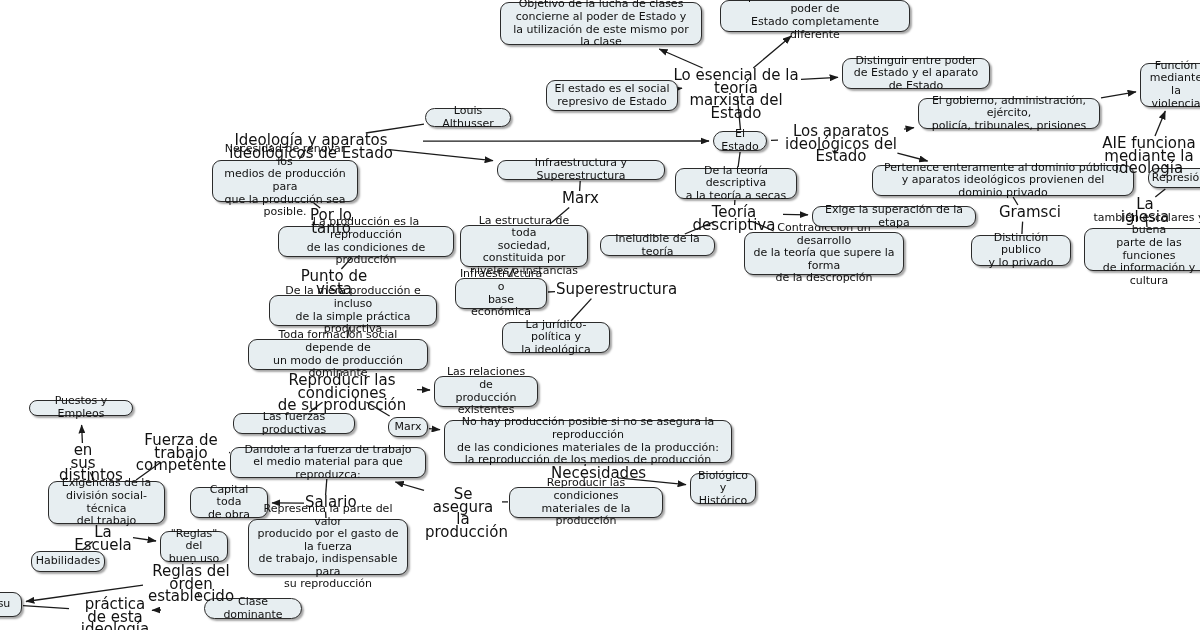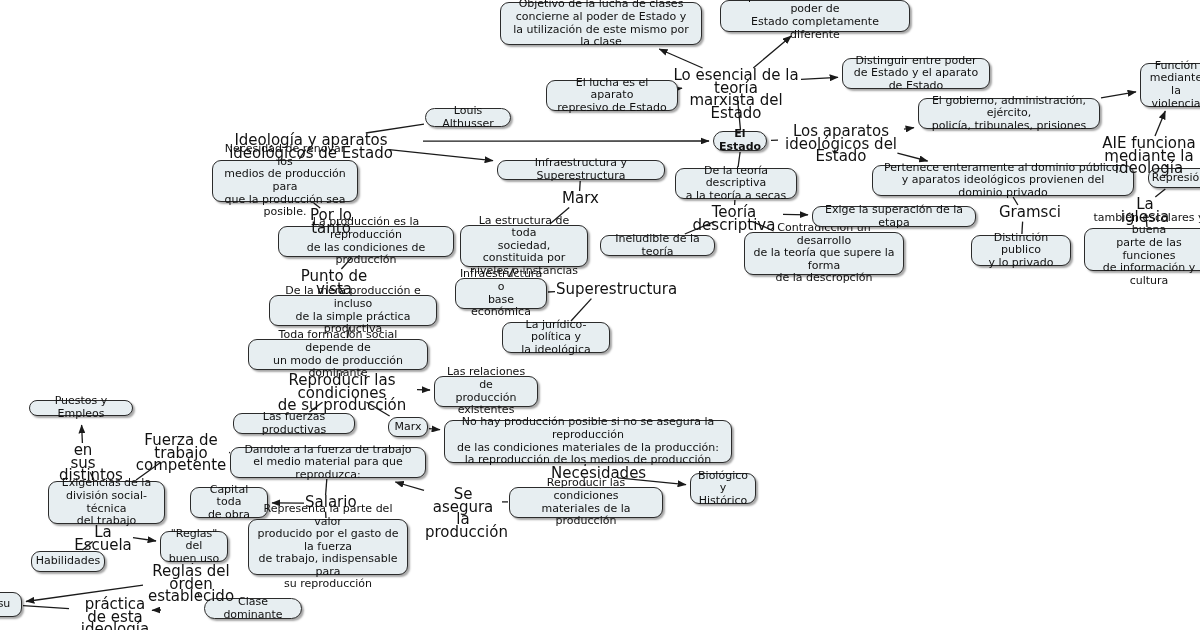--- a/index.html
+++ b/index.html
@@ -112,26 +112,26 @@
       <div class="node" style="left: 500px; top: 2px; width: 202px; height: 43px;">Objetivo de la lucha de clases
 concierne al poder de Estado y
 la utilización de este mismo por la clase</div>
       <div class="node" style="left: 720px; top: 0px; width: 190px; height: 32px;">El proletariado debe tomar el poder de
 Estado completamente diferente</div>
       <div class="node" style="left: 842px; top: 58px; width: 148px; height: 31px;">Distinguir entre poder
 de Estado y el aparato de Estado</div>
       <div class="node" style="left: 1140px; top: 63px; width: 72px; height: 44px;">Función
 mediante
 la violencia</div>
-      <div class="node" style="left: 546px; top: 80px; width: 132px; height: 31px;">El lucha es el aparato
+      <div class="node" style="left: 546px; top: 80px; width: 132px; height: 31px;">El estado es el social
 represivo de Estado</div>
       <div class="node" style="left: 918px; top: 98px; width: 182px; height: 31px;">El gobierno, administración, ejército,
 policía, tribunales, prisiones</div>
       <div class="node pill" style="left: 425px; top: 108px; width: 86px; height: 19px;">Louis Althusser</div>
-      <div class="node pill" style="left: 713px; top: 131px; width: 54px; height: 20px; font-weight: bold;">El Estado</div>
+      <div class="node pill" style="left: 713px; top: 131px; width: 54px; height: 20px;">El Estado</div>
       <div class="node" style="left: 212px; top: 160px; width: 146px; height: 42px;">Necesidad de renovar los
 medios de  producción para
 que la producción sea posible.</div>
       <div class="node" style="left: 497px; top: 160px; width: 168px; height: 20px;">Infraestructura y Superestructura</div>
       <div class="node" style="left: 675px; top: 168px; width: 122px; height: 31px;">De la teoría descriptiva
 a la teoría a secas</div>
       <div class="node" style="left: 872px; top: 165px; width: 262px; height: 31px;">Pertenece enteramente al dominio público,
 y aparatos ideológicos provienen del dominio privado</div>
       <div class="node" style="left: 1148px; top: 168px; width: 62px; height: 20px;">Represión</div>
       <div class="node" style="left: 278px; top: 226px; width: 176px; height: 31px;">La producción es la reproducción

